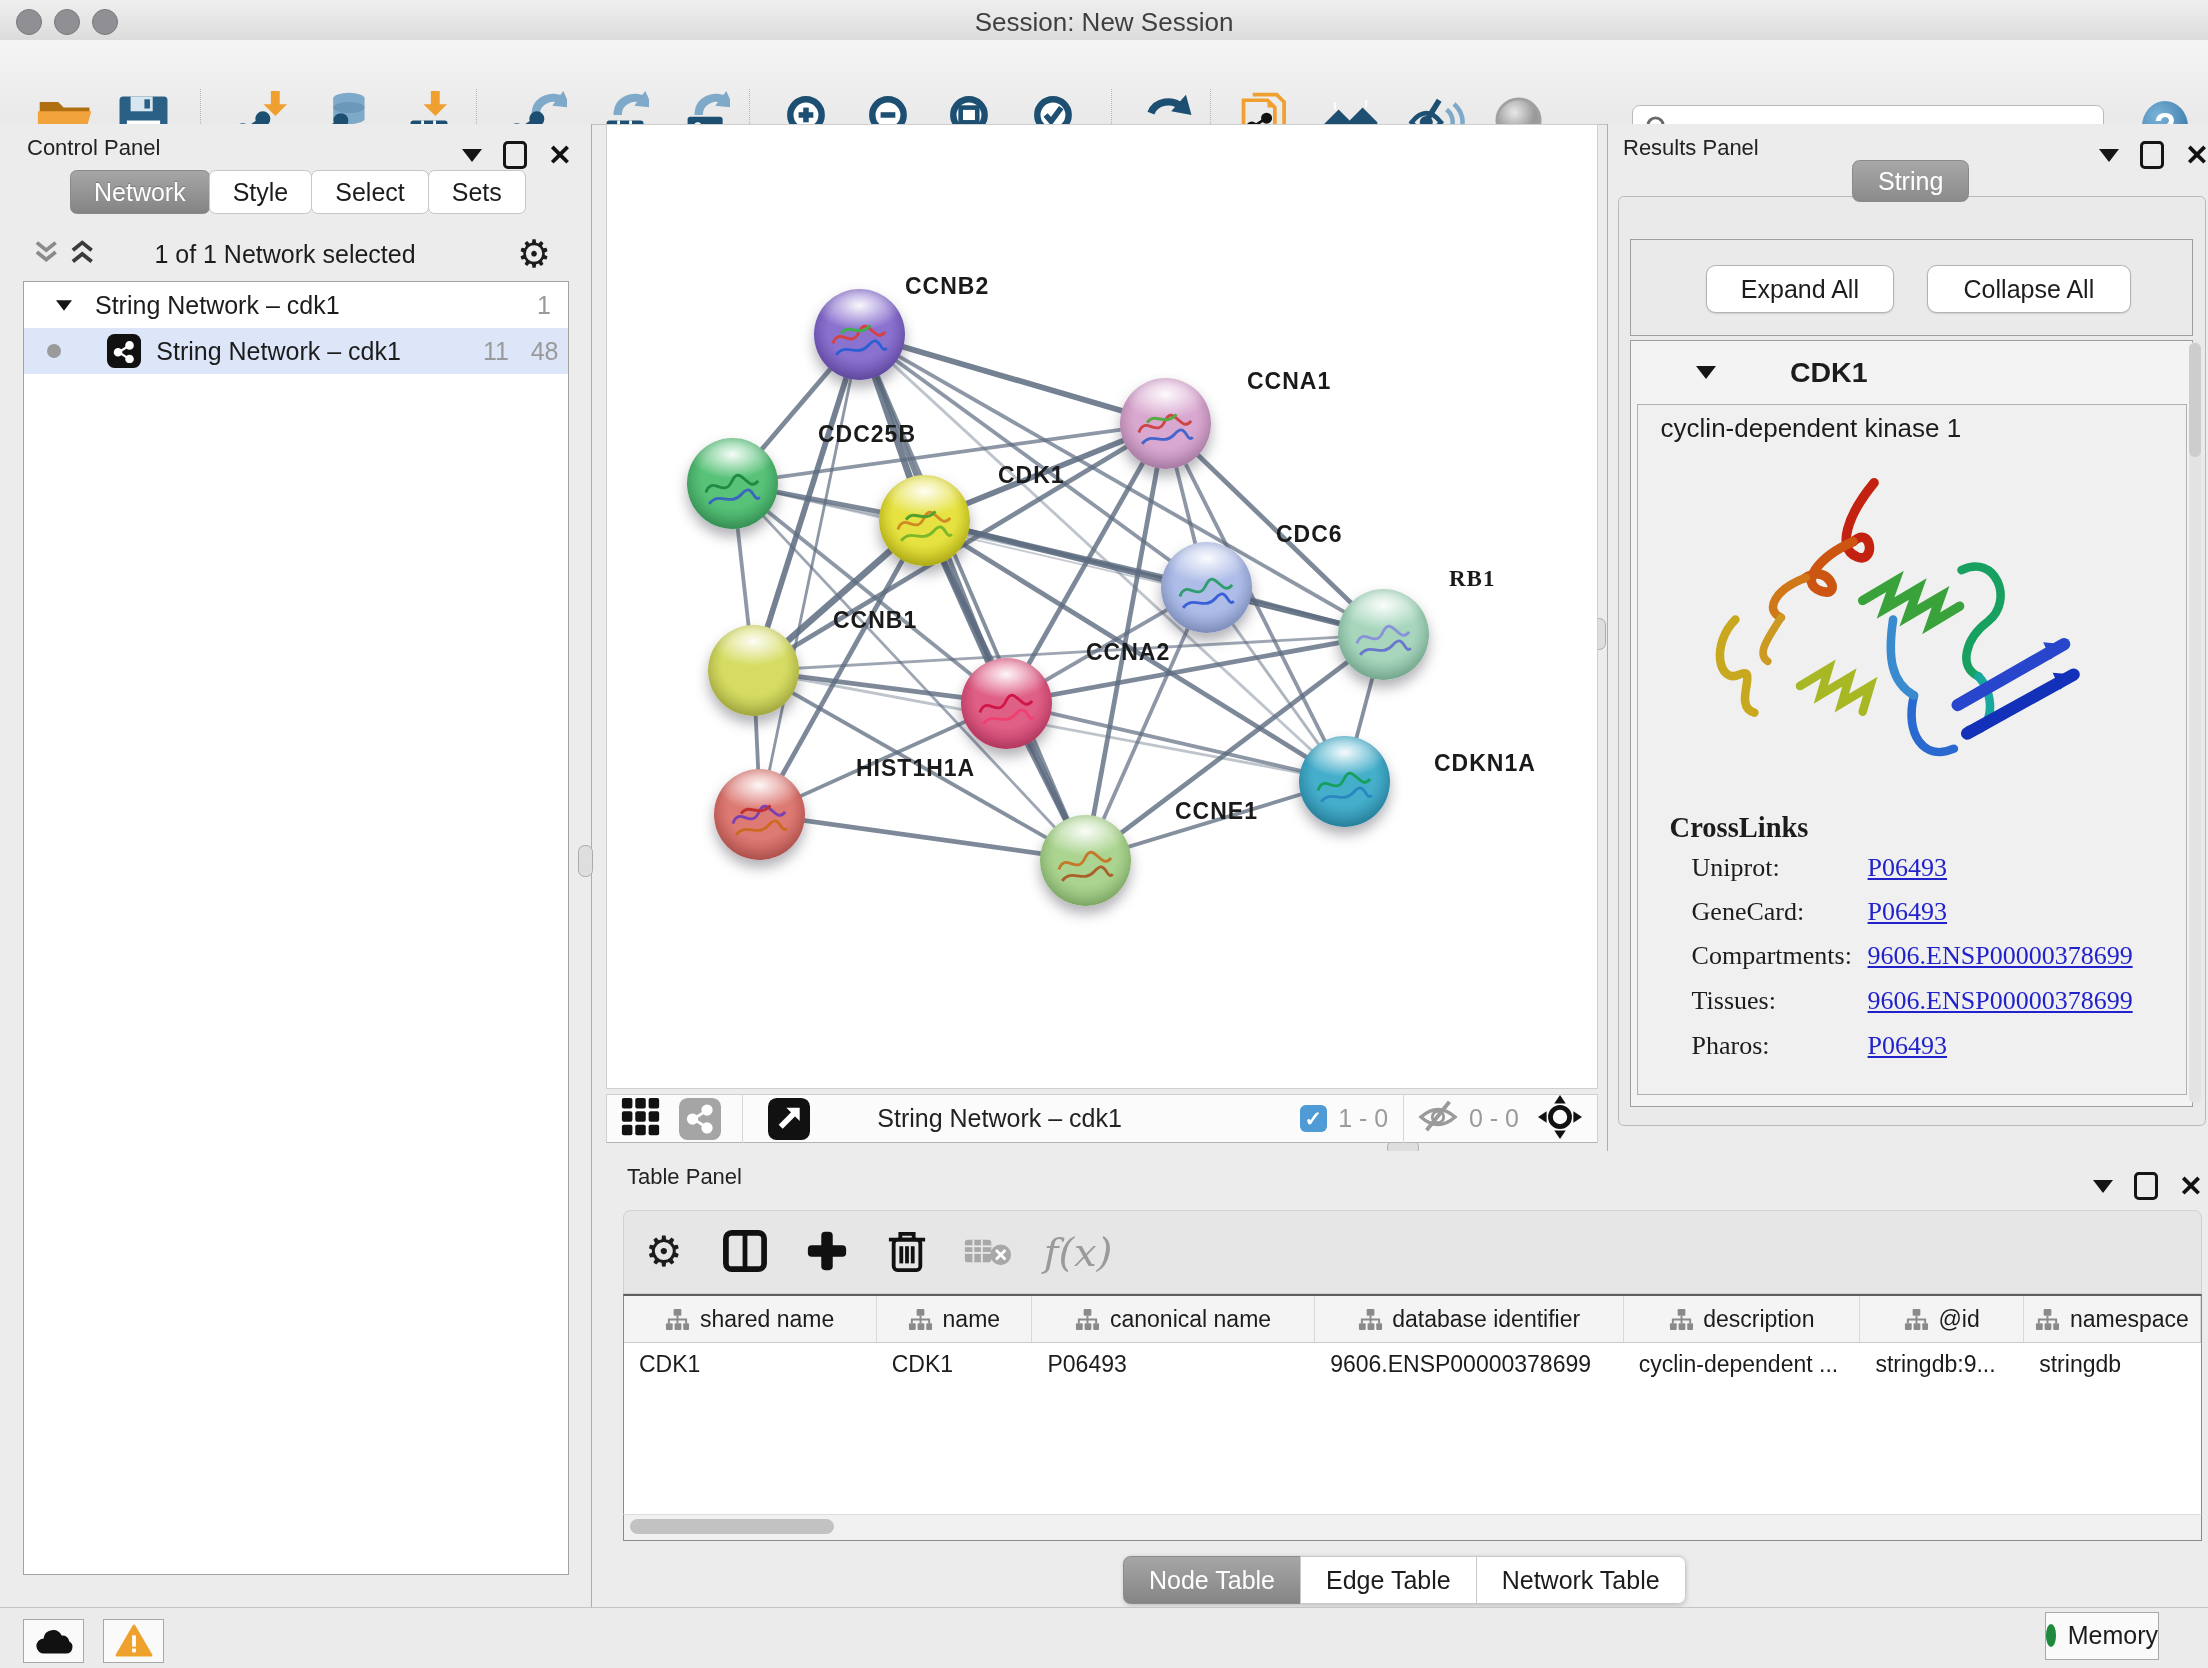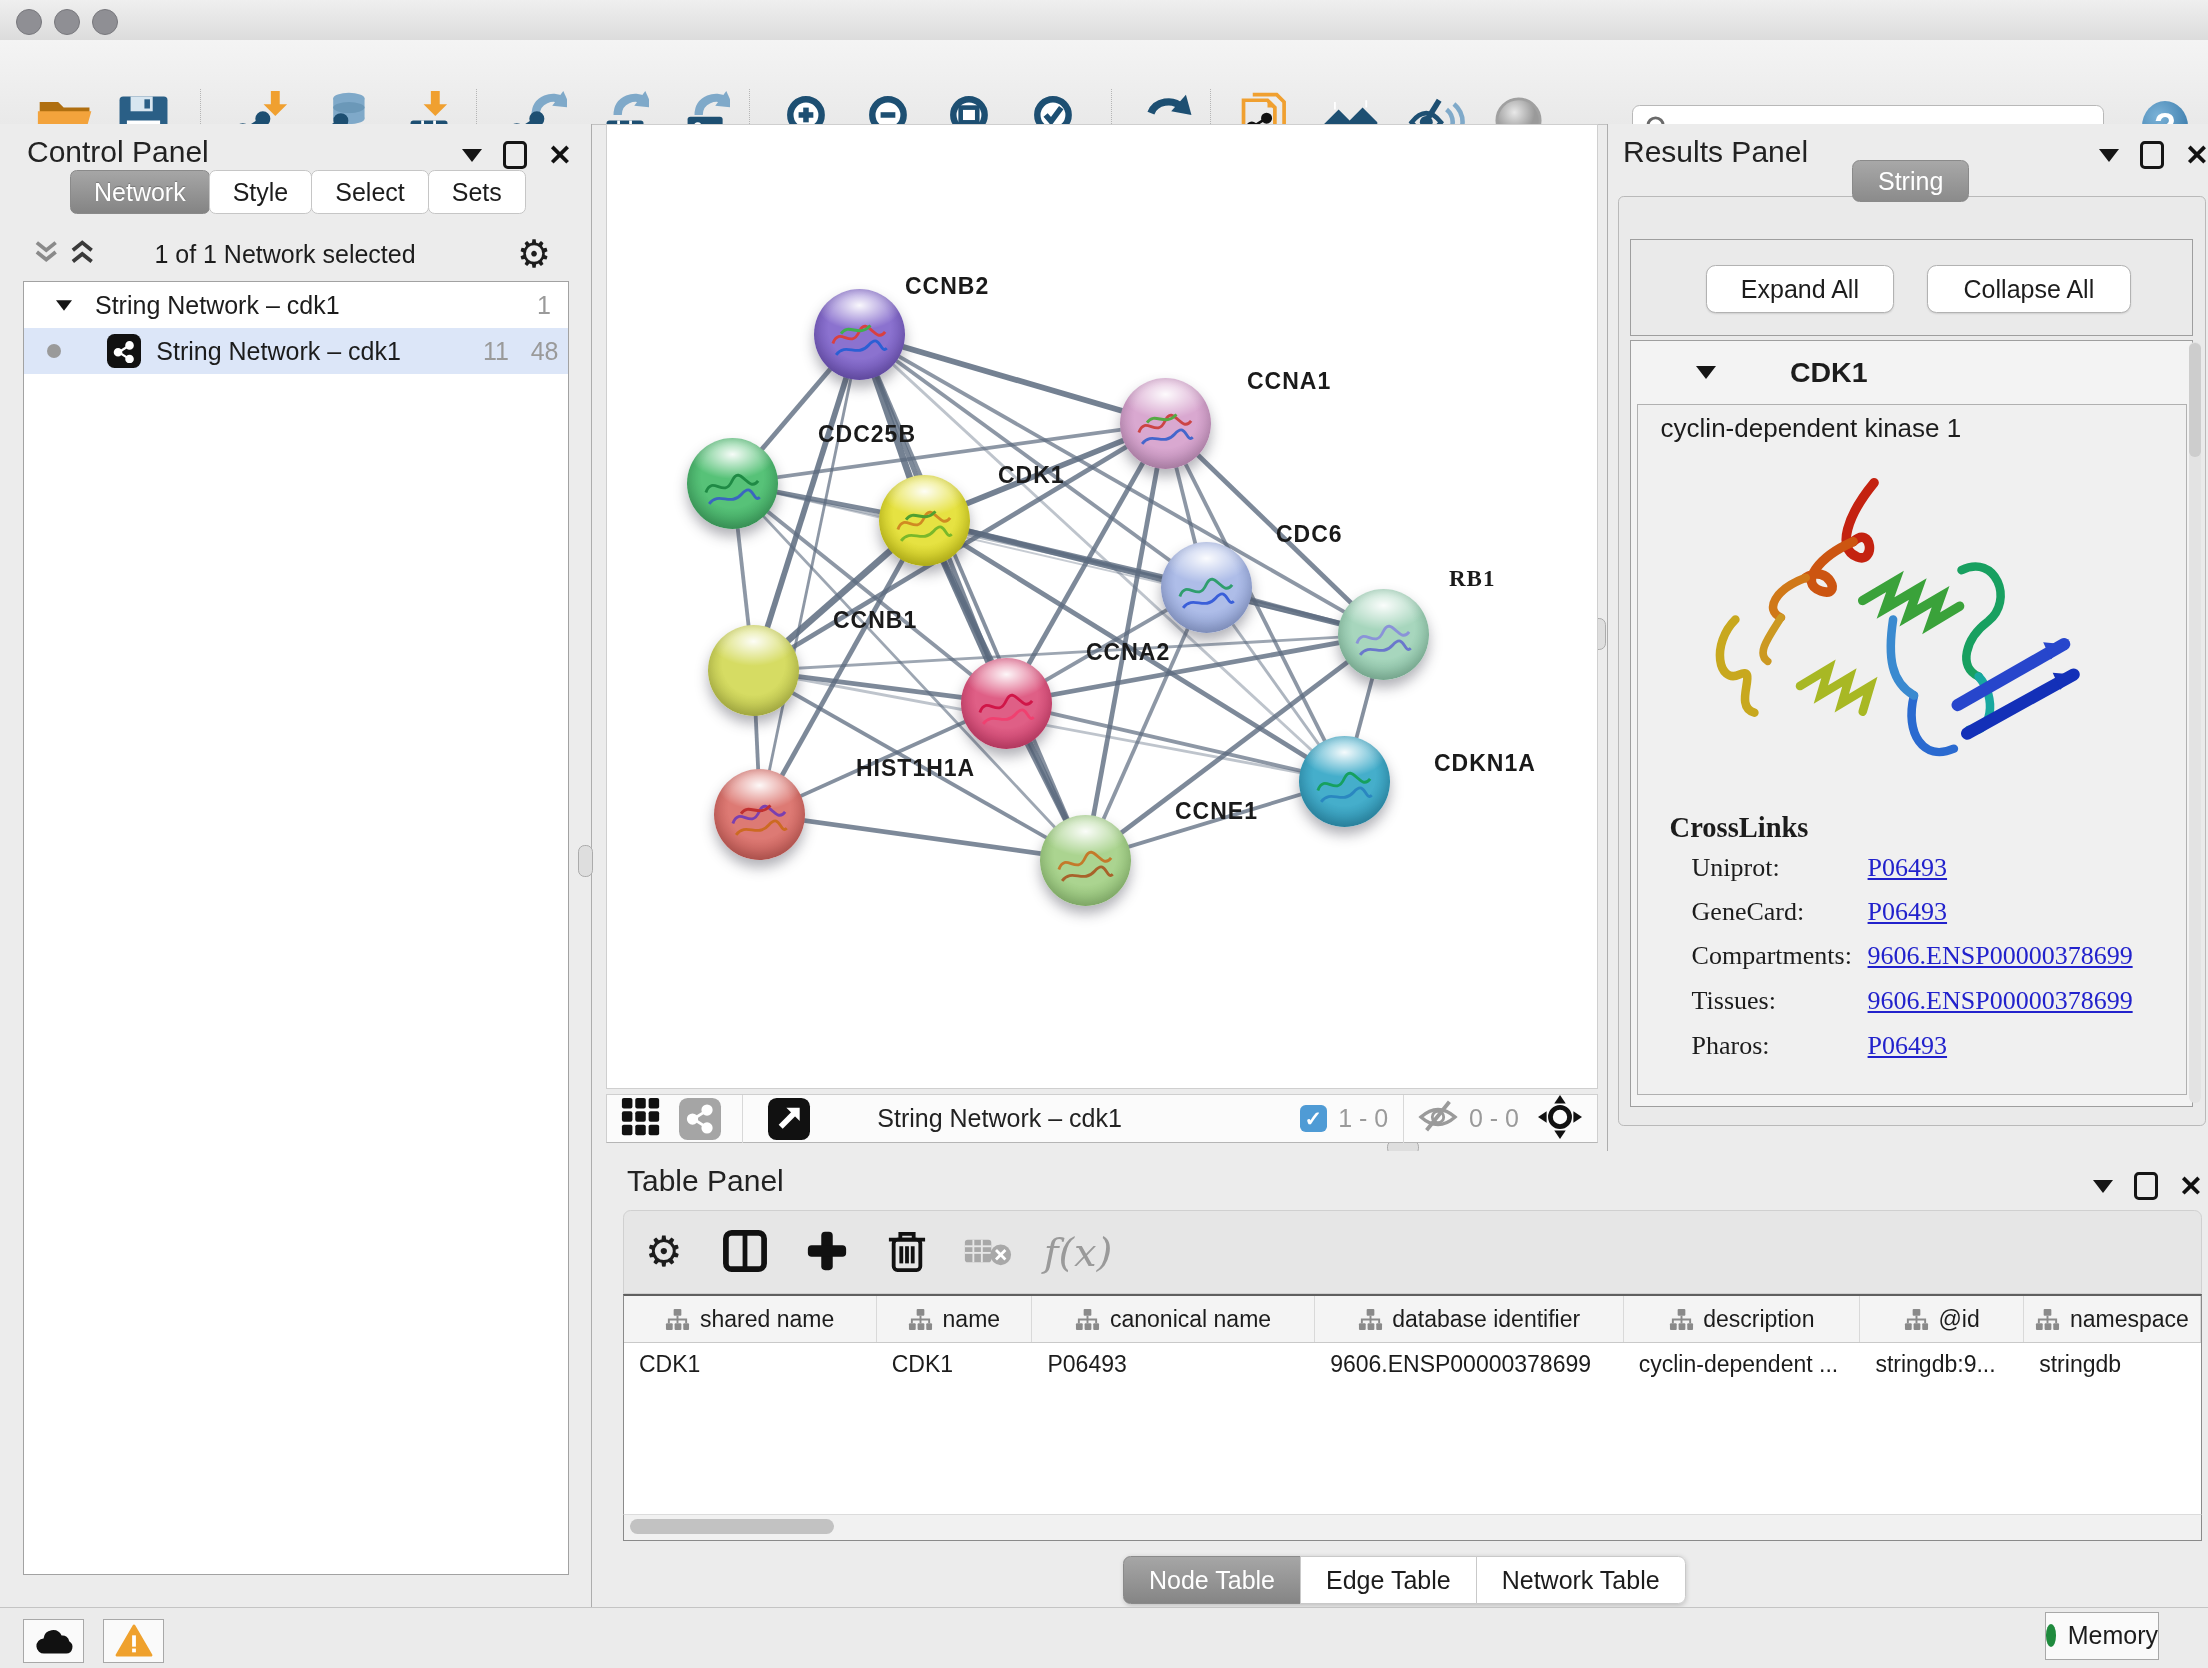--- a/index.html
+++ b/index.html
@@ -19,21 +19,21 @@
   .tb-icon{position:absolute;top:51px;width:59px;height:59px;}
   .tb-sep{position:absolute;top:49px;width:0;height:61px;border-left:1.9px dotted #b5b5b5;}
   .searchbox{position:absolute;left:1632px;top:65px;width:472px;height:44px;background:#fff;
     border:1.9px solid #b8b8b8;border-radius:7.6px;display:flex;align-items:center;padding-left:11.4px;box-sizing:border-box;}
   .searchbox input{border:none;outline:none;font-size:23px;width:380px;background:transparent;
     font-family:"Liberation Sans",sans-serif;}
   .help-btn{position:absolute;left:2142px;top:61px;width:46px;height:51px;border-radius:50%;
     background:radial-gradient(circle at 35% 30%,#7cb3d8,#3f7fae 70%);color:#fff;font-weight:bold;
     font-size:36px;text-align:center;line-height:51px;}
   
-  .panel-title{position:absolute;font-size:30px;color:#222;}
+  .panel-title{position:absolute;font-size:22px;color:#222;}
   .ph-btns{position:absolute;display:flex;gap:21px;align-items:center;}
   .tri-down{width:0;height:0;border-left:10.5px solid transparent;border-right:10.5px solid transparent;
     border-top:13.3px solid #151515;}
   .sq-btn{width:18px;height:22px;border:3.3px solid #151515;border-radius:4.8px;}
   .x-btn{font-size:28.5px;font-weight:bold;color:#111;line-height:22px;}
   .tab{height:42px;padding:0 23px;background:#fff;border:1px solid #c6c6c6;display:flex;
     align-items:center;justify-content:center;font-size:25px;border-radius:6.7px;}
   .tab.sel{background:linear-gradient(#a6a6a6,#848484);color:#fff;border-color:#8a8a8a;
     text-shadow:0 -1px 1px rgba(0,0,0,.25);}
   
@@ -131,20 +131,21 @@
 </style>
 </head>
 <body>
 
 <div class="screen">
 
   <div class="titlebar">
     <div class="tl" style="left:16px"></div>
     <div class="tl" style="left:54px"></div>
     <div class="tl" style="left:92px"></div>
+    <div class="win-title">Session: New Session</div>
   </div>
 
   <div class="toolbar" id="toolbar">
       <div class="tb-icon" style="left: 36px;"><svg width="59" height="59" viewBox="0 0 64 64">
           <path fill="#b06f10" d="M4 12 h20 l6 6 h28 v8 H4z"></path>
           <path fill="#f3a33c" d="M2 22 h58 l-9 32 H2z"></path>
         </svg></div>
       <div class="tb-icon" style="left: 114px;"><svg width="59" height="59" viewBox="0 0 64 64">
           <rect x="6" y="6" width="52" height="52" rx="4" fill="#2a5f86"></rect>
           <rect x="18" y="6" width="24" height="16" fill="#d8e6f0"></rect>

